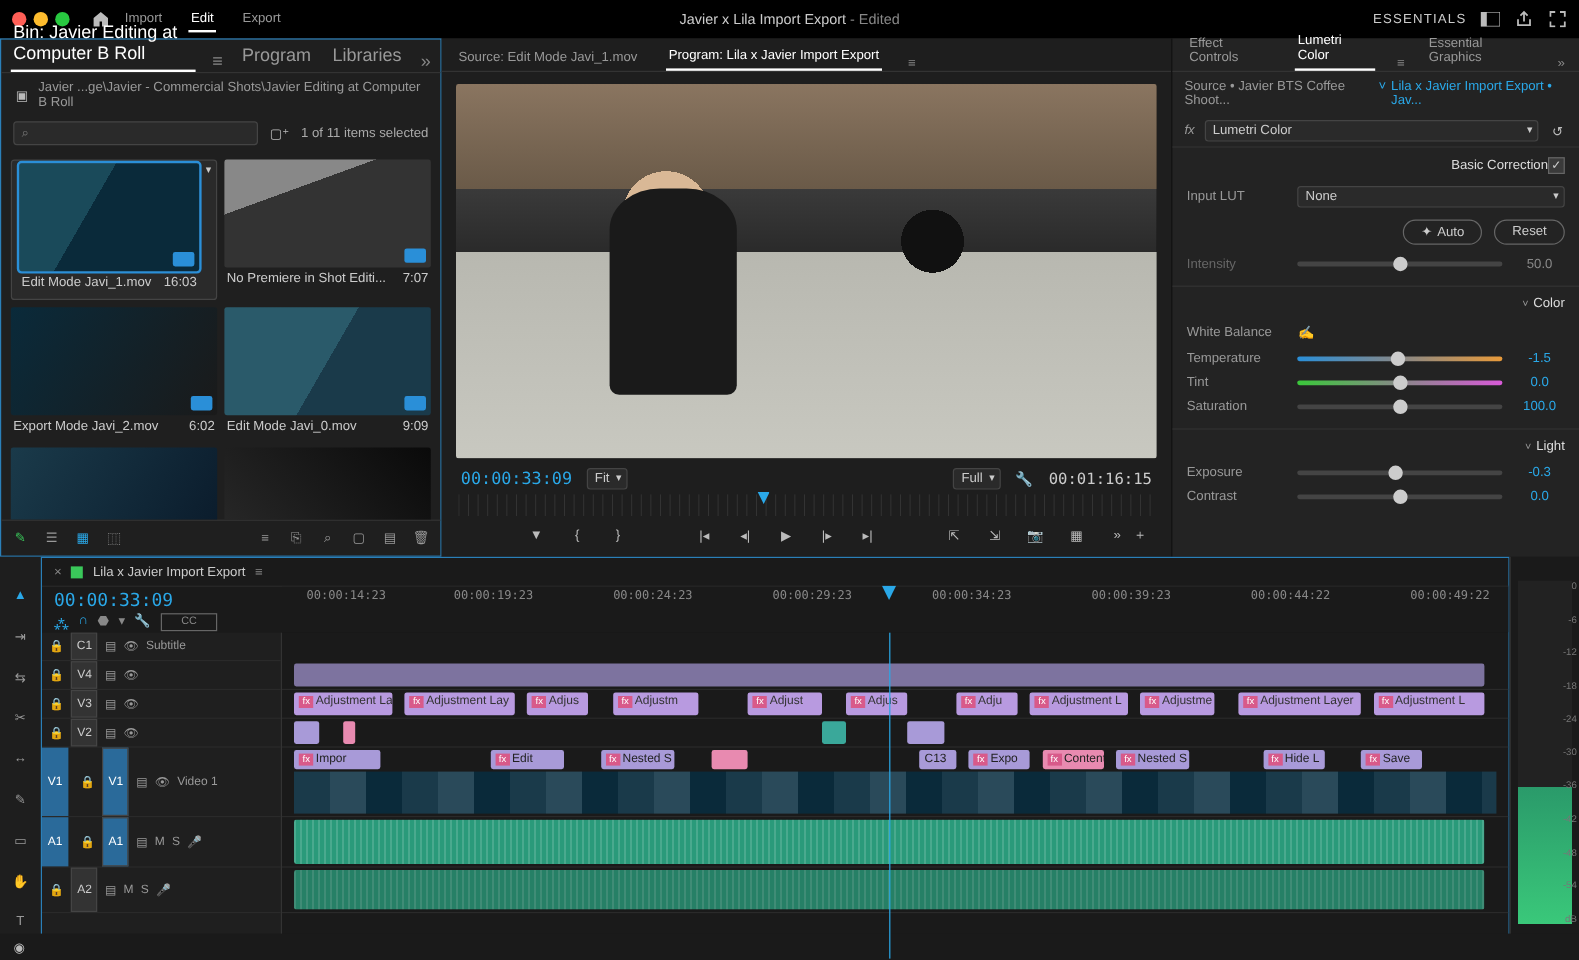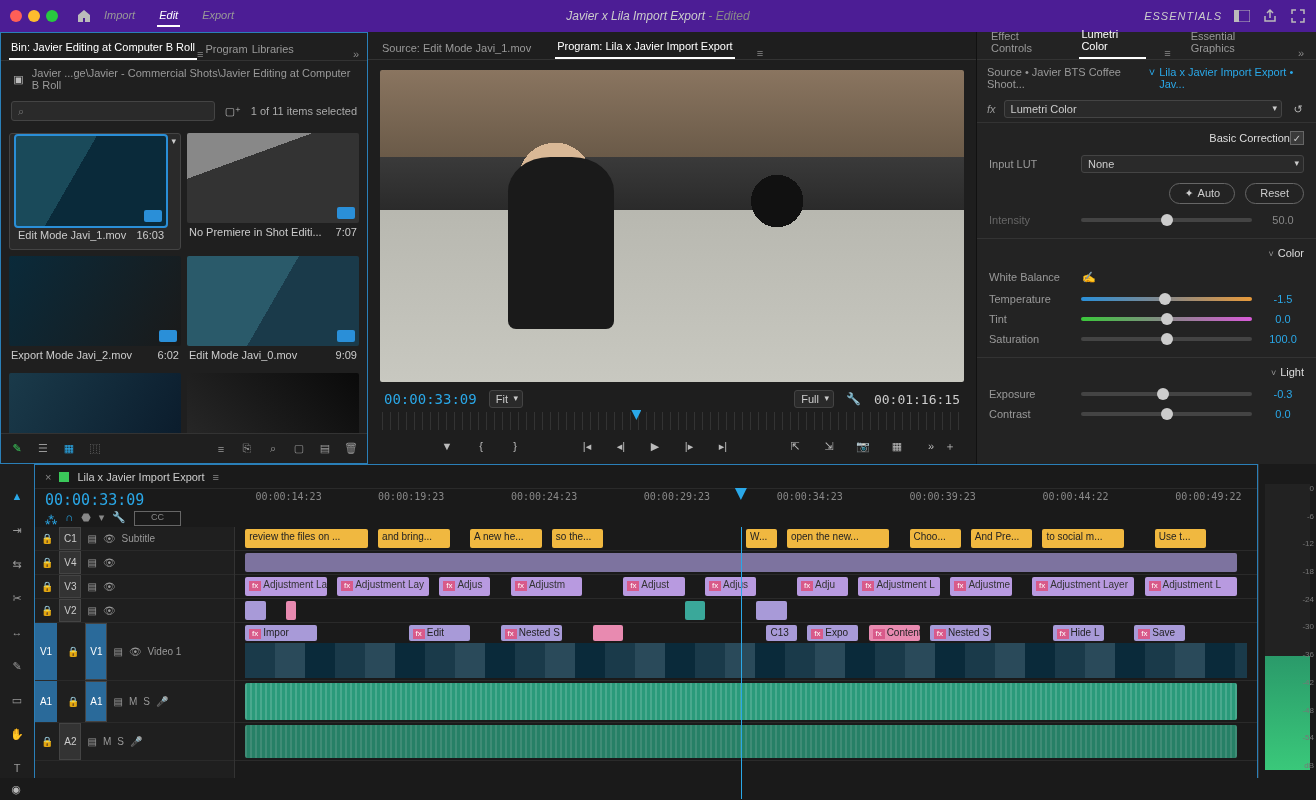--- a/index.html
+++ b/index.html
@@ -1,32 +1,32 @@
 <!DOCTYPE html>
 <html><head>
 <meta charset="utf-8">
 <style>
 * { margin:0; padding:0; box-sizing:border-box; font-family:-apple-system,"Segoe UI",Arial,sans-serif; }
 body { background:#1a1a1a; color:#ccc; font-size:11px; width:1316px; height:800px; overflow:hidden; position:relative; }
-.titlebar { height:32px; background:#4c1d95; display:flex; align-items:center; padding:0 10px;font-style:italic; }
+.titlebar { height:32px; background:#000000; display:flex; align-items:center; padding:0 10px; }
 .traffic { display:flex; gap:6px; margin-right:18px; }
 .traffic span { width:12px; height:12px; border-radius:50%; }
 .tl-red{background:#ff5f57}.tl-yel{background:#febc2e}.tl-grn{background:#28c840}
 .nav-tabs { display:flex; gap:20px; margin-left:10px; }
 .nav-tab { color:#999; cursor:pointer; padding:4px 2px; }
 .nav-tab.active { color:#fff; border-bottom:2px solid #fff; }
 .titlecenter { position:absolute; left:50%; transform:translateX(-50%); color:#ccc; font-size:12px; }
 .titlecenter .muted{color:#888}
 .right-actions { margin-left:auto; display:flex; align-items:center; gap:12px; color:#ccc; }
 .ws-label{font-size:11px; letter-spacing:1px;}
 .ico{width:16px;height:16px;display:inline-flex;align-items:center;justify-content:center;color:#bbb}
 
 .upper { display:flex; height:432px; }
 .project-panel { width:368px; background:#1f1f1f; border:1px solid #2a7fb8; display:flex; flex-direction:column; }
-.pp-tabs { display:flex; height:28px; align-items:flex-end; border-bottom:1px solid #333; padding:0 8px; font-size:11px; }
+.pp-tabs { display:flex; height:28px; align-items:flex-end; border-bottom:1px solid #333; padding:0 8px; font-size:15px; gap:14px;}
 .pp-tab{color:#999;padding:5px 2px;cursor:pointer}
 .pp-tab.active{color:#fff;border-bottom:2px solid #fff}
 .pp-breadcrumb { padding:6px 10px; color:#999; font-size:11px; display:flex; align-items:center; gap:6px;}
 .pp-search { padding:4px 10px; display:flex; align-items:center; gap:10px;}
 .pp-search input{flex:1;background:#2a2a2a;border:1px solid #444;border-radius:3px;padding:3px 18px 3px 6px;color:#ccc;font-size:11px;height:20px}
 .pp-count{color:#aaa;font-size:11px}
 .pp-grid { flex:1; overflow:hidden; padding:8px; display:grid; grid-template-columns:1fr 1fr; gap:6px; align-content:start;}
 .clip { }
 .clip-thumb { height:90px; background:linear-gradient(135deg,#1a3a4a,#2a5a6a); border-radius:2px; position:relative;}
 .clip.sel .clip-thumb{outline:2px solid #2a8fd8}
@@ -469,32 +469,20 @@
             <span class="tgt">A2</span>
             <span>▤</span>
             <span>M</span>
             <span>S</span>
             <span>🎤</span>
           </div>
       </div>
       <div class="tl-tracks">
         <div class="tl-playline" style="left:49.5%"></div>
 
-        <div class="track" style="top:0;height:24px">
-          <div class="clip-seg seg-sub" style="left:1%;width:12%">review the files on ...</div>
-          <div class="clip-seg seg-sub" style="left:14%;width:7%">and bring...</div>
-          <div class="clip-seg seg-sub" style="left:23%;width:7%">A new he...</div>
-          <div class="clip-seg seg-sub" style="left:31%;width:5%">so the...</div>
-          <div class="clip-seg seg-sub" style="left:50%;width:3%">W...</div>
-          <div class="clip-seg seg-sub" style="left:54%;width:10%">open the new...</div>
-          <div class="clip-seg seg-sub" style="left:66%;width:5%">Choo...</div>
-          <div class="clip-seg seg-sub" style="left:72%;width:6%">And Pre...</div>
-          <div class="clip-seg seg-sub" style="left:79%;width:8%">to social m...</div>
-          <div class="clip-seg seg-sub" style="left:90%;width:5%">Use t...</div>
-        </div>
 
         <div class="track" style="top:24px;height:24px">
           <div class="clip-seg seg-vid" style="left:1%;width:97%;opacity:.7"></div>
         </div>
 
         <div class="track" style="top:48px;height:24px">
           <div class="clip-seg seg-adj" style="left:1%;width:8%"><span class="fx-badge">fx</span><span>Adjustment La</span></div>
           <div class="clip-seg seg-adj" style="left:10%;width:9%"><span class="fx-badge">fx</span><span>Adjustment Lay</span></div>
           <div class="clip-seg seg-adj" style="left:20%;width:5%"><span class="fx-badge">fx</span><span>Adjus</span></div>
           <div class="clip-seg seg-adj" style="left:27%;width:7%"><span class="fx-badge">fx</span><span>Adjustm</span></div>

